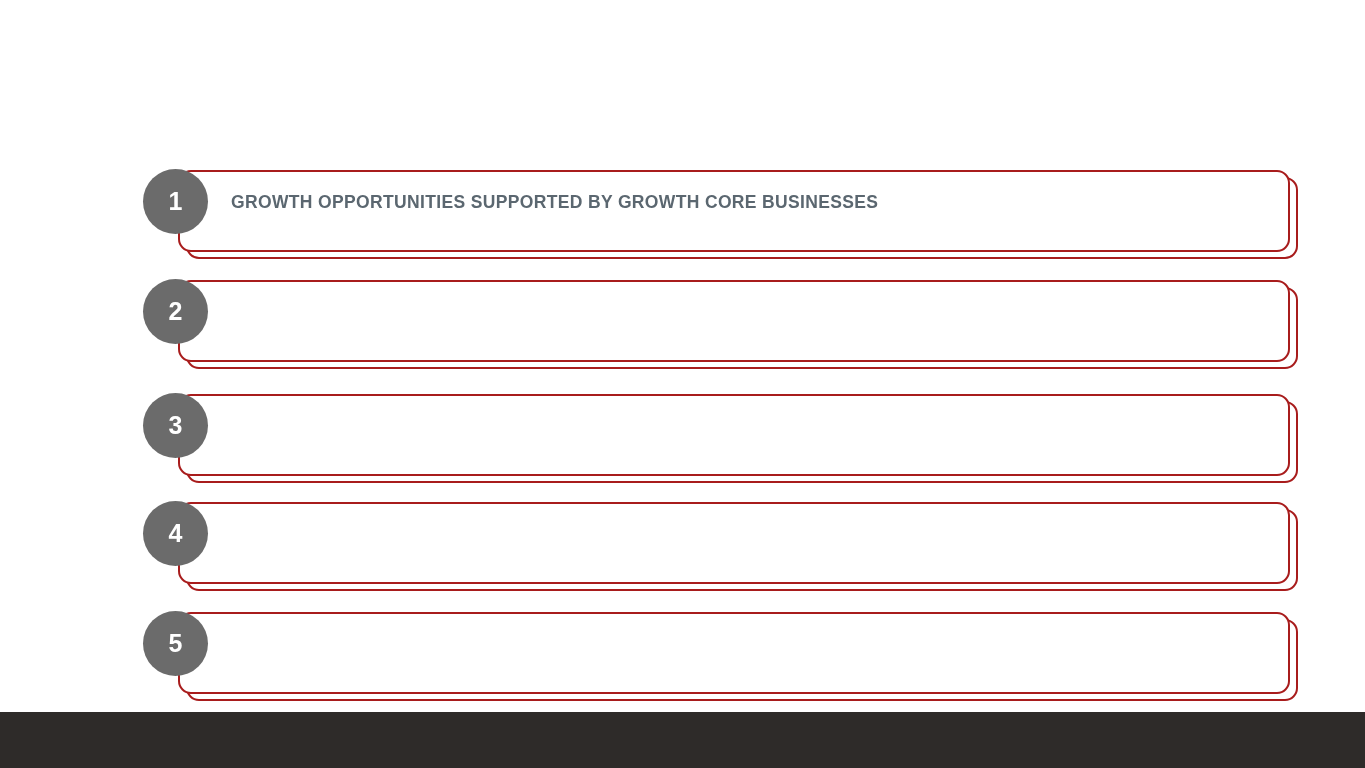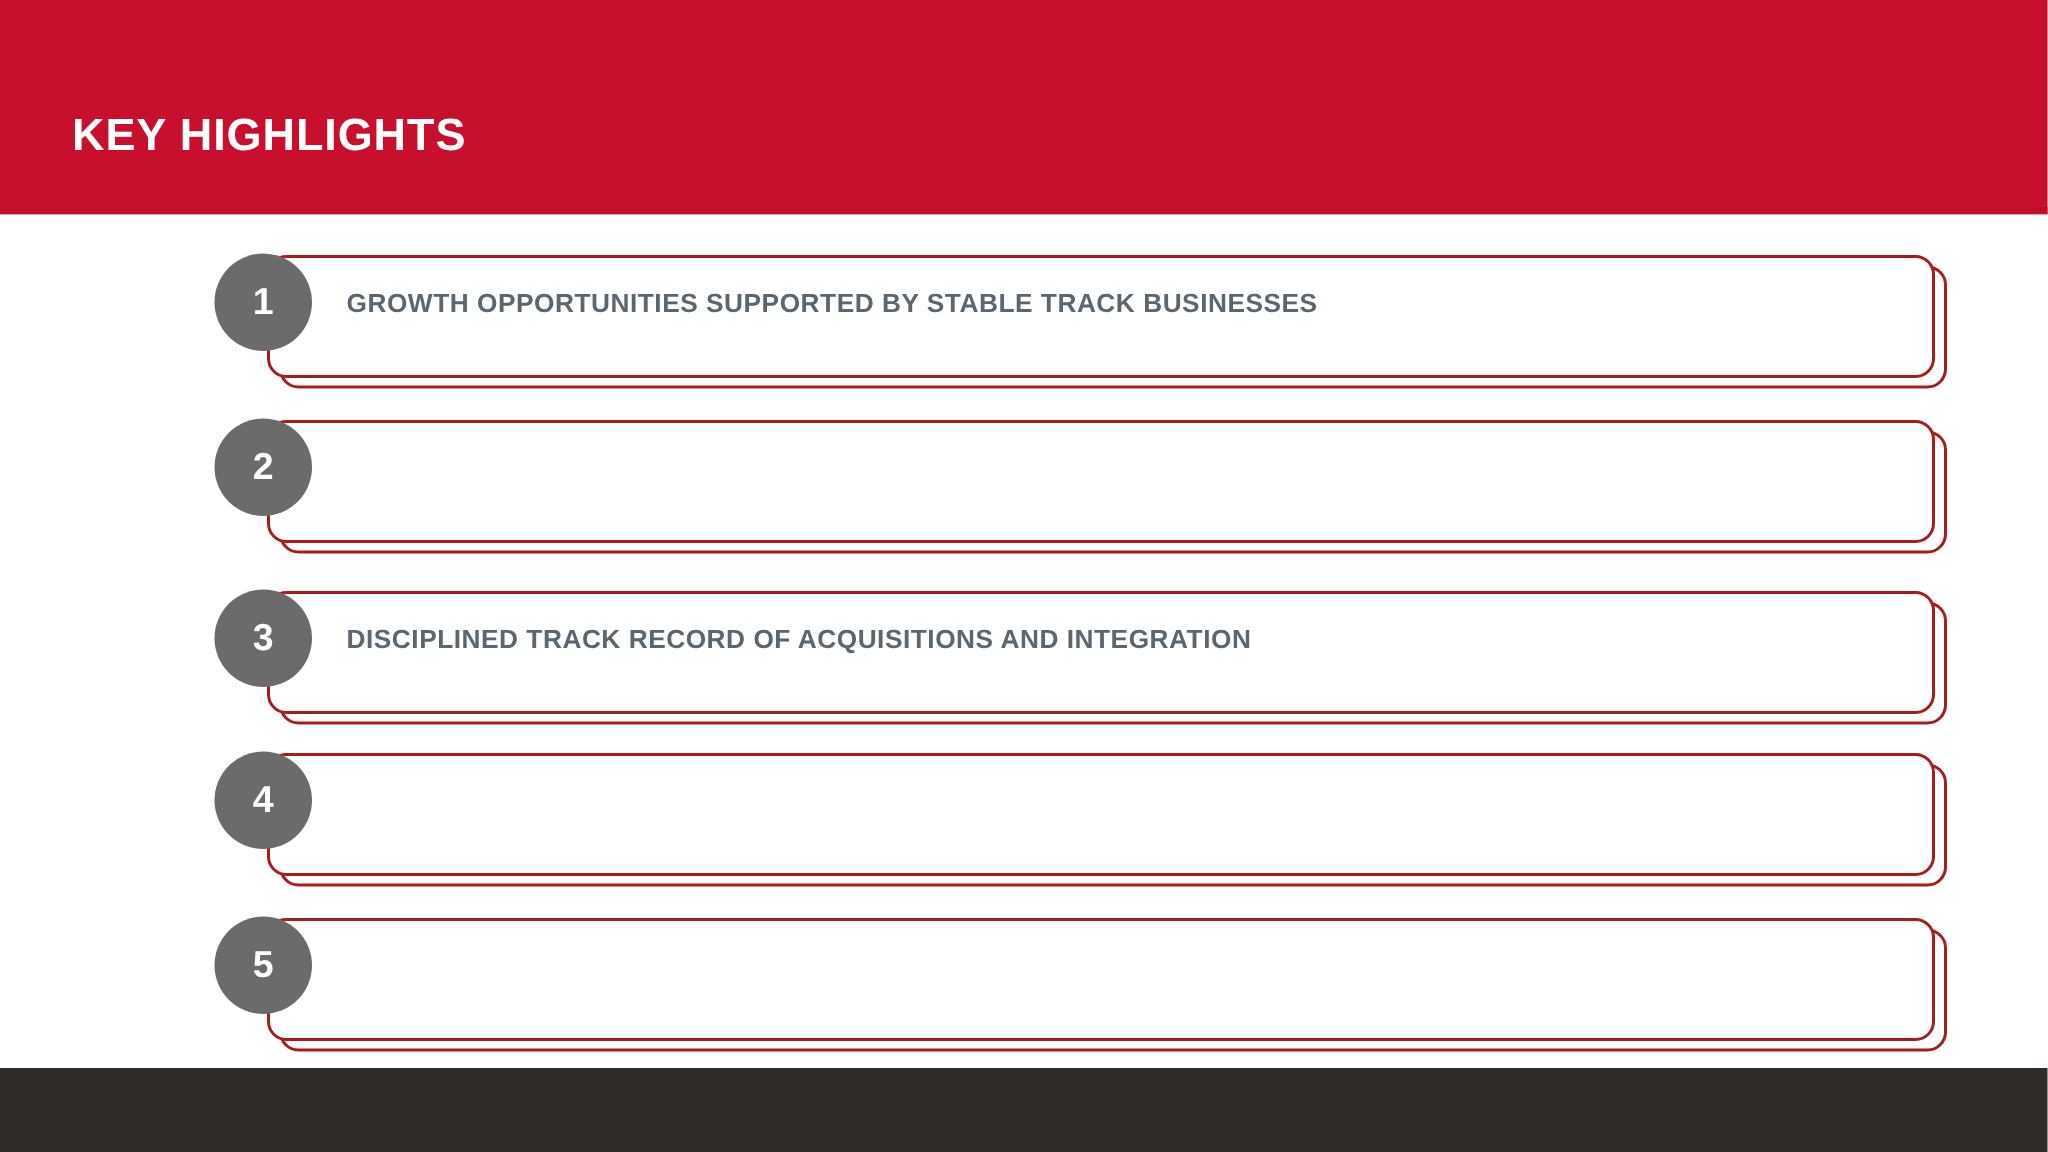--- a/index.html
+++ b/index.html
@@ -128,45 +128,40 @@
     width: 1365px;
     height: 56px;
     background: #2e2b29;
   }
 </style>
 </head>
 <body>
 
 <div class="slide">
 
-  <div class="header">
-    <div class="header-underline"></div>
-    <div class="header-title">KEY HIGHLIGHTS</div>
-  </div>
 
   <div class="body-area">
 
     <div class="row" style="top:0px;">
       <div class="card-back"></div>
       <div class="card-front"></div>
       <div class="badge">1</div>
-      <div class="row-label">GROWTH OPPORTUNITIES SUPPORTED BY STABLE TRACK BUSINESSES</div>
+      <div class="row-label">GROWTH OPPORTUNITIES SUPPORTED BY GROWTH CORE BUSINESSES</div>
     </div>
 
     <div class="row" style="top:110px;">
       <div class="card-back"></div>
       <div class="card-front"></div>
       <div class="badge">2</div>
     </div>
 
     <div class="row" style="top:224px;">
       <div class="card-back"></div>
       <div class="card-front"></div>
       <div class="badge">3</div>
-      <div class="row-label">DISCIPLINED TRACK RECORD OF ACQUISITIONS AND INTEGRATION</div>
     </div>
 
     <div class="row" style="top:332px;">
       <div class="card-back"></div>
       <div class="card-front"></div>
       <div class="badge">4</div>
     </div>
 
     <div class="row" style="top:442px;">
       <div class="card-back"></div>

